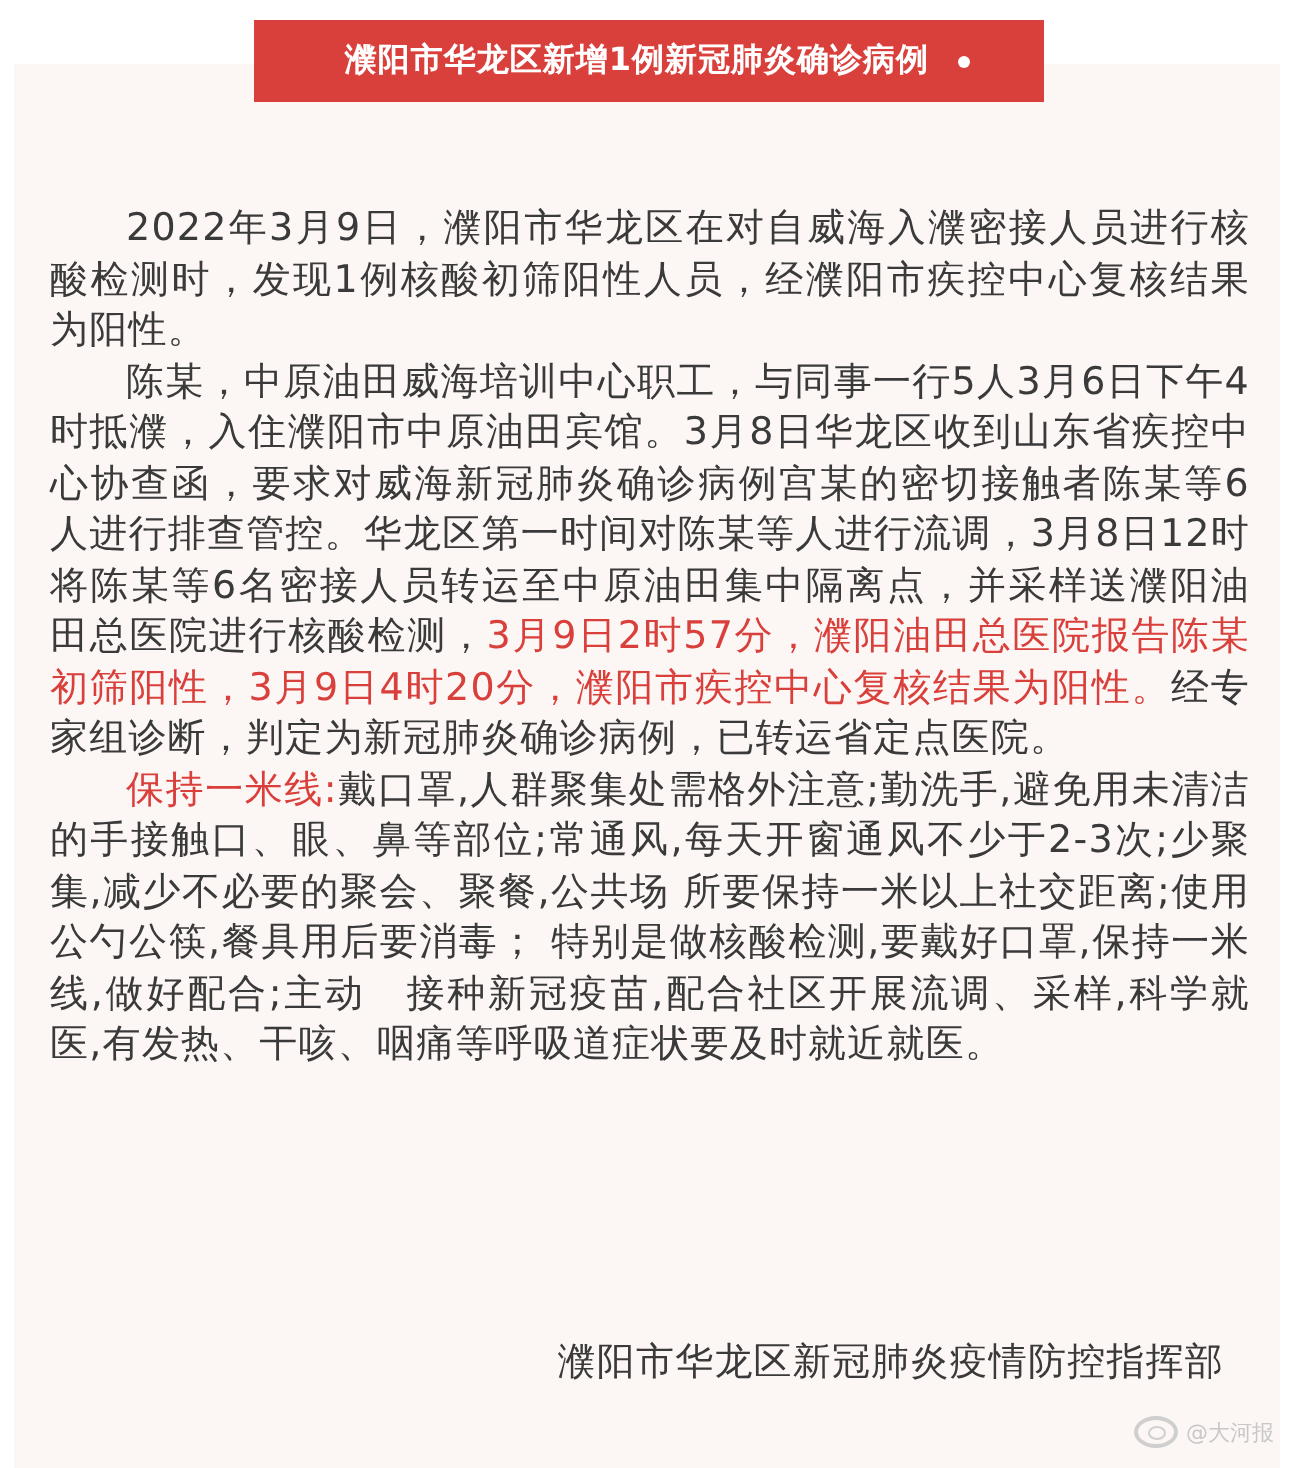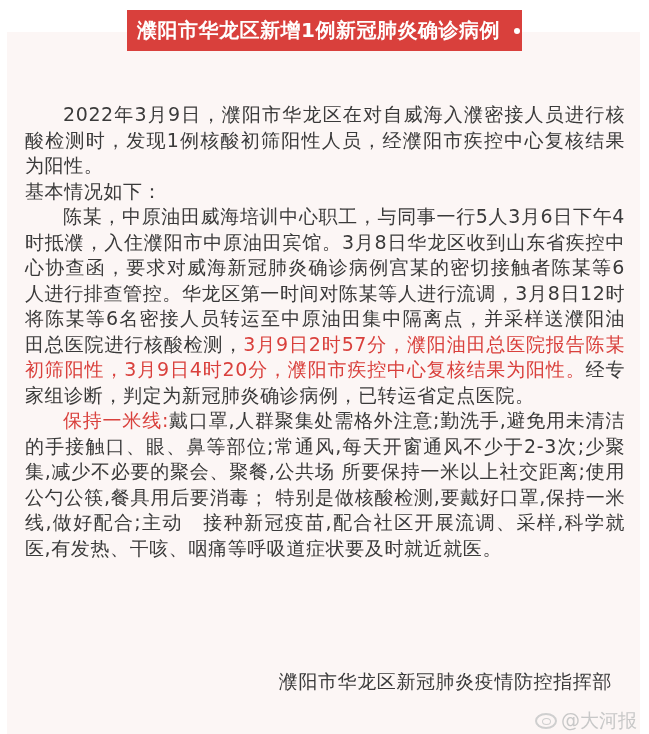--- a/index.html
+++ b/index.html
@@ -27,21 +27,21 @@
       left: 127px;
       top: 10px;
       width: 395px;
       height: 41px;
       background: #d9403c;
       color: #ffffff;
       display: flex;
       align-items: center;
       justify-content: center;
       font-weight: bold;
-      font-size: 20px;
+      font-size: 16px;
       letter-spacing: 0.5px;
       box-sizing: border-box;
       padding-left: 8px;
     }
     .title-bar .dot {
       display: inline-block;
       width: 6px;
       height: 6px;
       border-radius: 50%;
       background: #ffffff;
@@ -75,21 +75,21 @@
       color: #3a3a3a;
       font-size: 19px;
       line-height: 27px;
       letter-spacing: 0.6px;
     }
     .watermark {
       position: absolute;
       right: 12px;
       top: 708px;
       color: #c8c8c8;
-      font-size: 19px;
+      font-size: 11px;
       display: flex;
       align-items: center;
       gap: 4px;
     }
     .watermark .weibo-icon {
       width: 22px;
       height: 16px;
       border: 2px solid #cfcfcf;
       border-radius: 50%;
       box-sizing: border-box;
@@ -109,21 +109,20 @@
 
 <div class="panel"></div>
 
 <div class="title-bar">
   <span>濮阳市华龙区新增1例新冠肺炎确诊病例</span>
   <span class="dot"></span>
 </div>
 
 <div class="content">
   <p>2022年3月9日，濮阳市华龙区在对自威海入濮密接人员进行核酸检测时，发现1例核酸初筛阳性人员，经濮阳市疾控中心复核结果为阳性。</p>
-  <p class="noindent">基本情况如下：</p>
   <p><span>陈某，中原油田威海培训中心职工，与同事一行5人3月6日下午4时抵濮，入住濮阳市中原油田宾馆。3月8日华龙区收到山东省疾控中心协查函，要求对威海新冠肺炎确诊病例宫某的密切接触者陈某等6人进行排查管控。华龙区第一时间对陈某等人进行流调，3月8日12时将陈某等6名密接人员转运至中原油田集中隔离点，并采样送濮阳油田总医院进行核酸检测，</span><span class="hl">3月9日2时57分，濮阳油田总医院报告陈某初筛阳性，3月9日4时20分，濮阳市疾控中心复核结果为阳性。</span><span>经专家组诊断，判定为新冠肺炎确诊病例，已转运省定点医院。</span></p>
   <p><span class="hl">保持一米线:</span><span>戴口罩,人群聚集处需格外注意;勤洗手,避免用未清洁的手接触口、眼、鼻等部位;常通风,每天开窗通风不少于2-3次;少聚集,减少不必要的聚会、聚餐,公共场 所要保持一米以上社交距离;使用公勺公筷,餐具用后要消毒； 特别是做核酸检测,要戴好口罩,保持一米线,做好配合;主动　接种新冠疫苗,配合社区开展流调、采样,科学就医,有发热、干咳、咽痛等呼吸道症状要及时就近就医。</span></p>
 </div>
 
 <div class="signature">
   <div>濮阳市华龙区新冠肺炎疫情防控指挥部</div>
 </div>
 
 <div class="watermark">
   <span class="weibo-icon"></span>

